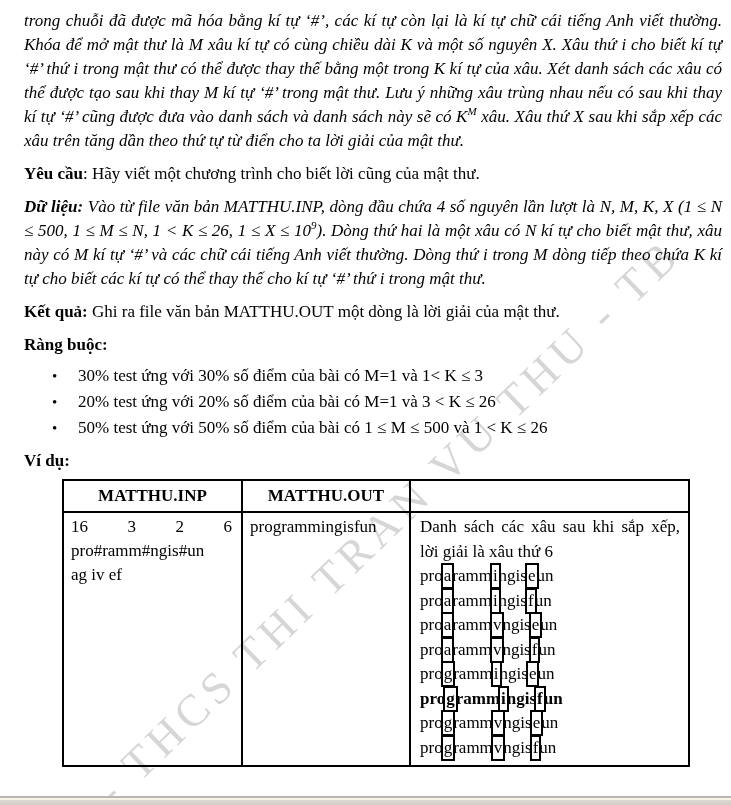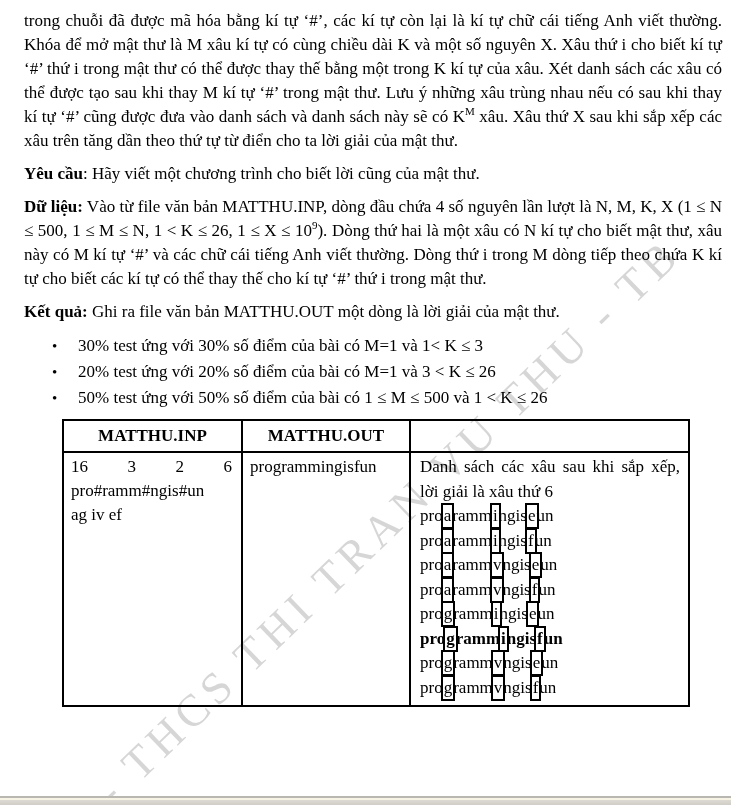--- a/index.html
+++ b/index.html
@@ -9,21 +9,21 @@
     font-family:"Liberation Serif", serif;
   }
   .watermark{
     position:absolute;left:46px;top:816px;z-index:0;
     transform:rotate(-44deg);transform-origin:0 0;
     font-size:45px;letter-spacing:6px;white-space:nowrap;
     color:rgba(70,70,70,0.22);font-family:"Liberation Serif", serif;
   }
   .content{position:relative;z-index:1;padding:9px 9px 0 24px;}
   .para{font-size:17px;line-height:24px;margin:0 0 9px 0;}
-  .just{text-align:justify;}
+  .just{text-align:justify;font-style:italic;}
   .para b{font-weight:bold;}
   sup{font-size:11px;line-height:0;}
   .bullets{margin:2px 0 8px 0;}
   .bullet{display:flex;line-height:26px;font-size:17px;}
   .bullet .dot{width:26px;padding-left:28px;flex:0 0 auto;font-size:15px;}
   .bullet .btext{flex:1;}
   .heading-para{margin-bottom:6px;}
   table.ex-table{
     border-collapse:collapse;table-layout:fixed;
     margin:4px 0 0 38px;width:626px;background:transparent;
@@ -66,36 +66,38 @@
 <div class="content">
 
   <p class="para just"><span>trong chuỗi đã được mã hóa bằng kí tự ‘#’, các kí tự còn lại là kí tự chữ cái tiếng Anh viết thường. Khóa để mở mật thư là M xâu kí tự có cùng chiều dài K và một số nguyên X. Xâu thứ i cho biết kí tự ‘#’ thứ i trong mật thư có thể được thay thế bằng một trong K kí tự của xâu. Xét danh sách các xâu có thể được tạo sau khi thay M kí tự ‘#’ trong mật thư. Lưu ý những xâu trùng nhau nếu có sau khi thay kí tự ‘#’ cũng được đưa vào danh sách và danh sách này sẽ có K</span><sup>M</sup><span> xâu. Xâu thứ X sau khi sắp xếp các xâu trên tăng dần theo thứ tự từ điển cho ta lời giải của mật thư.</span></p>
 
   <p class="para"><b>Yêu cầu</b><span>: Hãy viết một chương trình cho biết lời cũng của mật thư.</span></p>
 
   <p class="para just"><b>Dữ liệu:</b><span>  Vào từ file văn bản MATTHU.INP, dòng đầu chứa 4 số nguyên lần lượt là N, M, K, X  (1 ≤ N ≤ 500, 1 ≤  M ≤ N, 1 &lt; K ≤ 26, 1 ≤ X ≤ 10</span><sup>9</sup><span>). Dòng thứ hai là một xâu có N kí tự cho biết mật thư, xâu này có M kí tự ‘#’ và các chữ cái tiếng Anh viết thường. Dòng thứ i trong M dòng tiếp theo chứa K kí tự cho biết các kí tự có thể thay thế cho kí tự ‘#’ thứ i trong mật thư.</span></p>
 
   <p class="para"><b>Kết quả:</b><span> Ghi ra file văn bản MATTHU.OUT một dòng là lời giải của mật thư.</span></p>
 
+  <p class="para heading-para"><b>Ràng buộc:</b></p>
 
   <div class="bullets">
     <div class="bullet">
         <span class="dot">•</span>
         <span class="btext">30% test ứng với 30% số điểm của bài có M=1 và 1&lt; K ≤ 3</span>
       </div>
     <div class="bullet">
         <span class="dot">•</span>
         <span class="btext">20% test ứng với 20% số điểm của bài có M=1 và 3 &lt; K ≤ 26</span>
       </div>
     <div class="bullet">
         <span class="dot">•</span>
         <span class="btext">50% test ứng với 50% số điểm của bài có 1 ≤  M ≤ 500 và 1 &lt; K ≤ 26</span>
       </div>
   </div>
 
+  <p class="para heading-para"><b>Ví dụ:</b></p>
 
   <table class="ex-table">
     <colgroup>
         <col class="c1">
         <col class="c2">
         <col class="c3">
       </colgroup>
     <thead>
       <tr>
         <th>MATTHU.INP</th>

